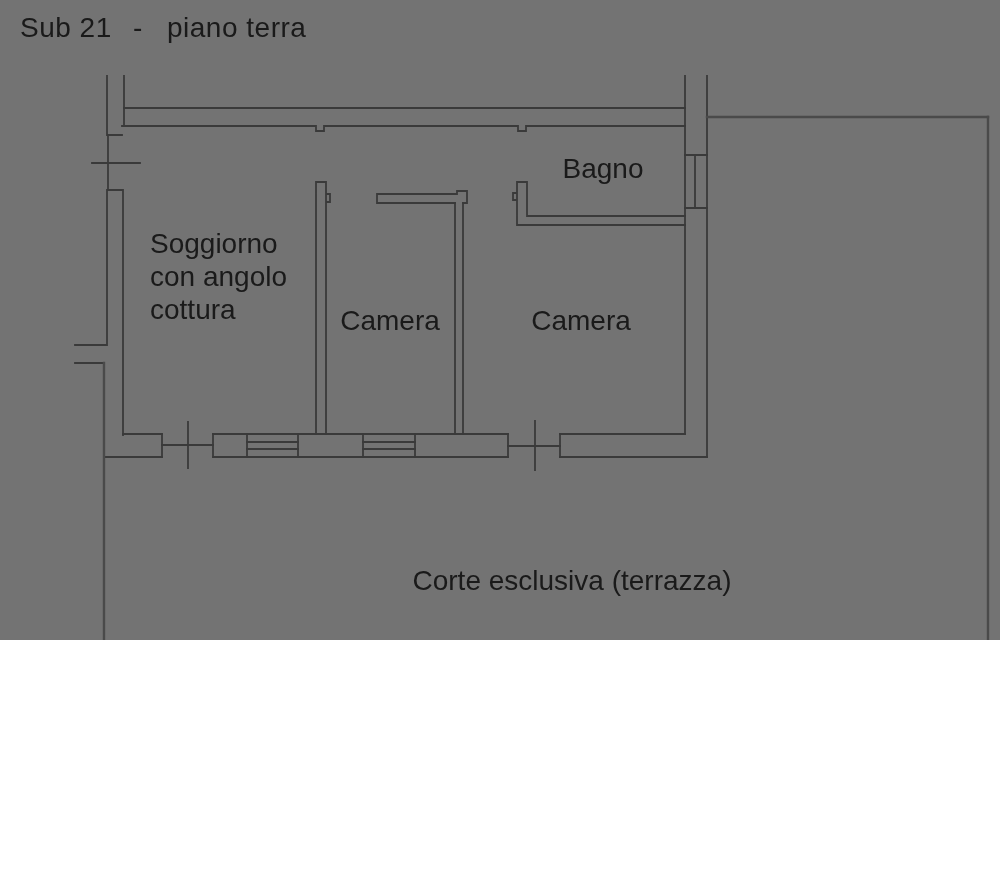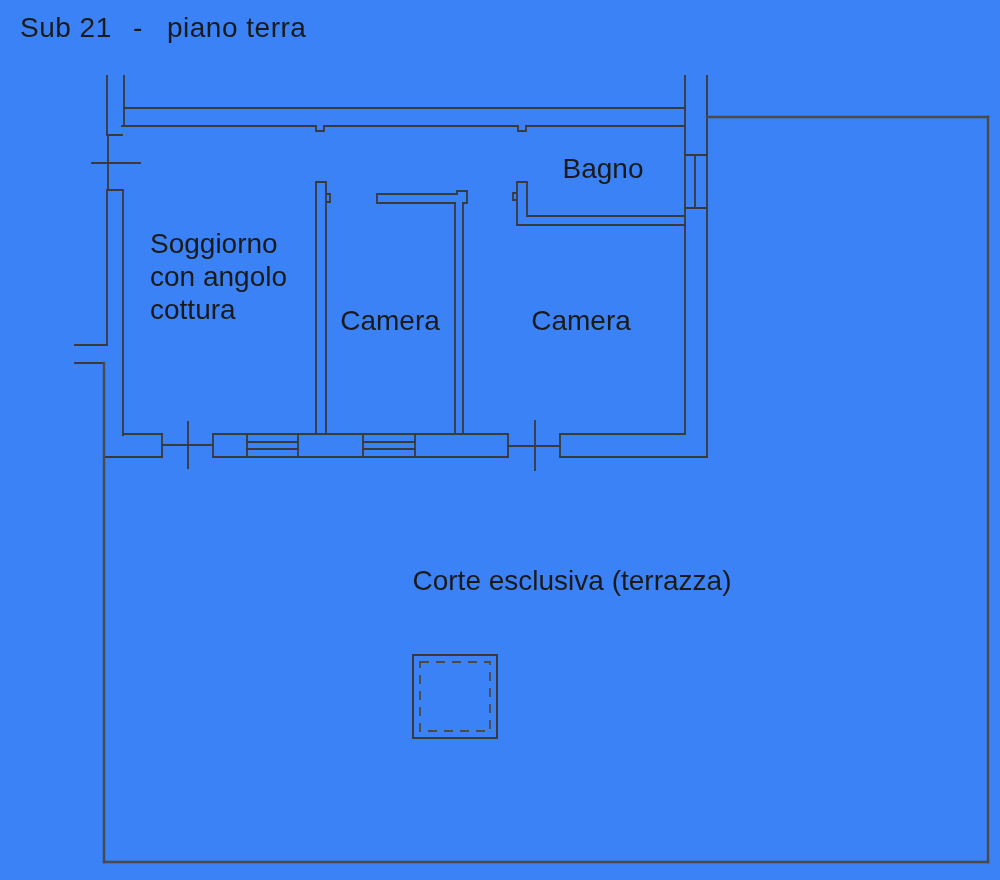--- a/index.html
+++ b/index.html
@@ -3,22 +3,22 @@
 <meta charset="utf-8">
 <style>
   html, body {
     margin: 0;
     padding: 0;
     background: #ffffff;
   }
   .page {
     position: relative;
     width: 1000px;
-    height: 880px;
-    background: #3b82f6;
+    height: 640px;
+    background: #737373;
     overflow: hidden;
   }
   svg { display: block; }
   .plan-line {
     fill: none;
     stroke: #3a3a3a;
     stroke-width: 1.8;
     stroke-linecap: square;
   }
   .plan-line-heavy {

